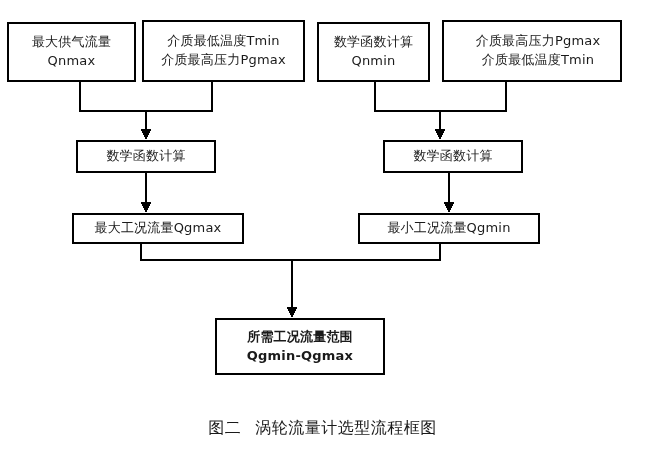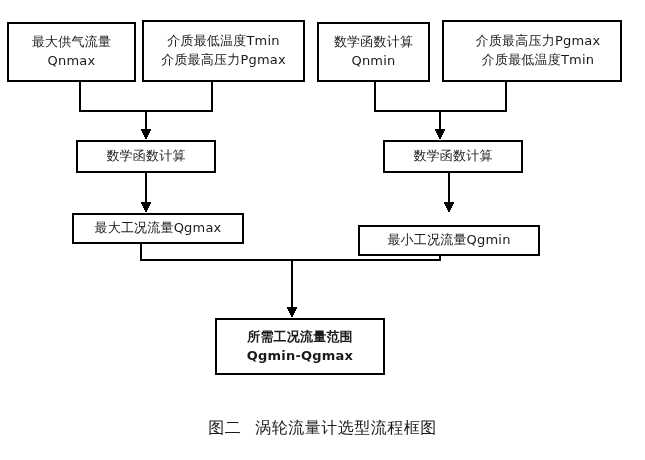--- a/index.html
+++ b/index.html
@@ -42,21 +42,21 @@
   
   #node-qnmax      { left: 7px;   top: 22px;  width: 129px; height: 60px; }
   #node-pgmin-tmax { left: 142px; top: 20px;  width: 163px; height: 62px; }
   #node-qnmin      { left: 317px; top: 22px;  width: 113px; height: 60px; }
   #node-pgmax-tmin { left: 442px; top: 20px;  width: 180px; height: 62px; padding-left: 12px; }
   
   #node-calc-left  { left: 76px;  top: 140px; width: 140px; height: 33px; }
   #node-calc-right { left: 383px; top: 140px; width: 140px; height: 33px; }
   
   #node-qgmax      { left: 56px;  top: 213px; width: 172px; height: 31px; margin-left: 16px; }
-  #node-qgmin      { left: 358px; top: 213px; width: 182px; height: 31px; margin-top: 12px; }
+  #node-qgmin      { left: 358px; top: 213px; width: 182px; height: 31px; }
   
   #node-range      { left: 215px; top: 318px; width: 170px; height: 57px; font-size: 13px; font-weight: bold; }
 
   .caption {
     position: absolute;
     left: 0;
     top: 418px;
     width: 645px;
     text-align: center;
     font-size: 16px;

